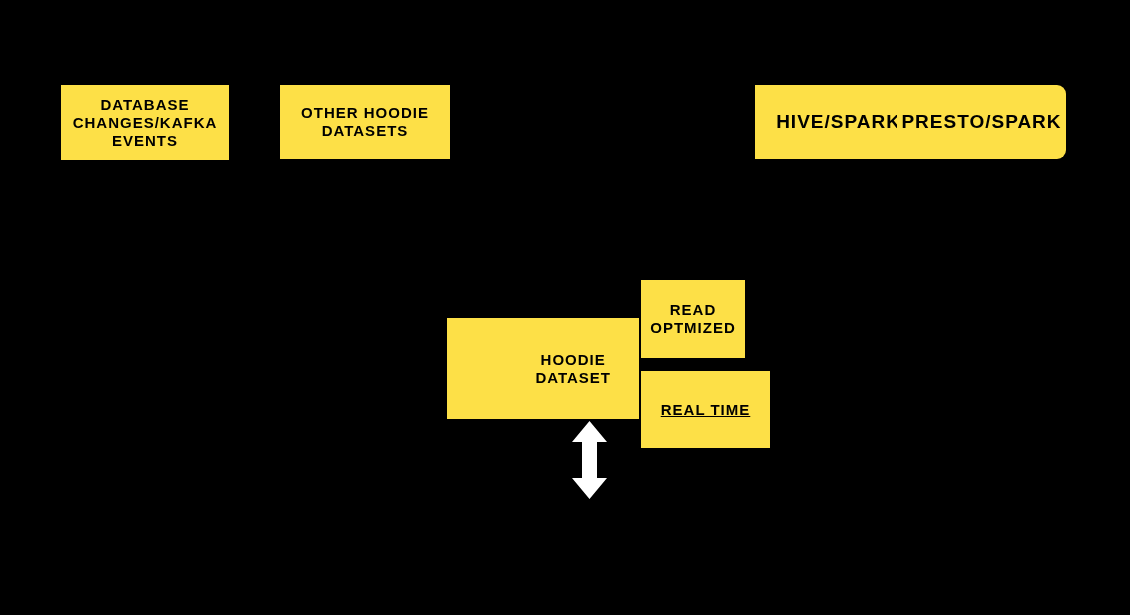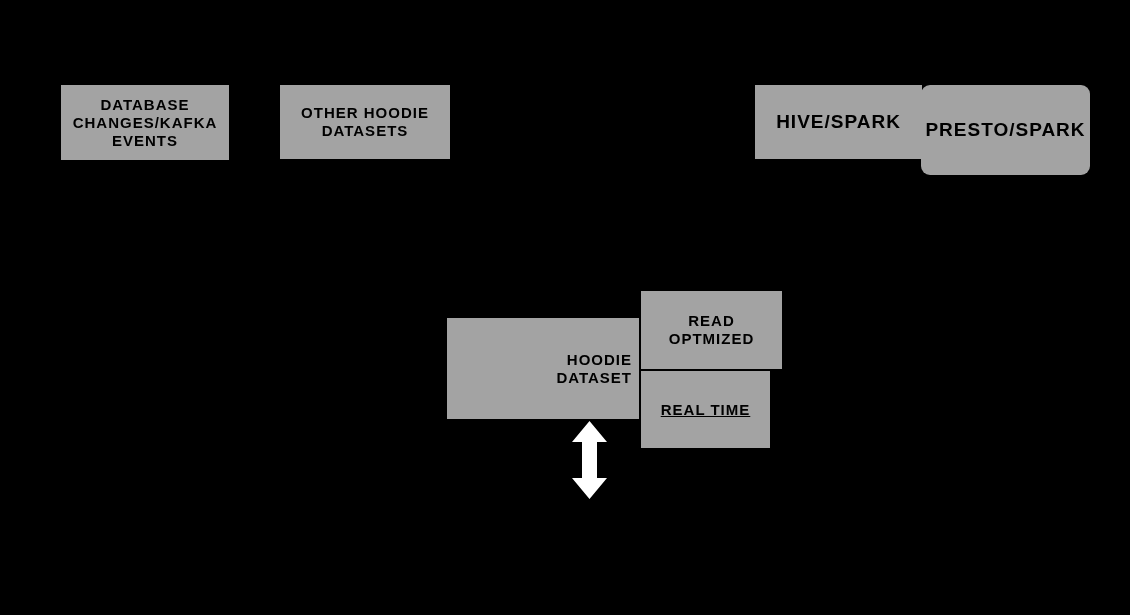--- a/index.html
+++ b/index.html
@@ -10,41 +10,41 @@
   #canvas {
     position: relative;
     width: 1130px;
     height: 615px;
     background: #000000;
     overflow: hidden;
     font-family: "Liberation Sans", sans-serif;
   }
   .node {
     position: absolute;
-    background: #a3a3a3;
+    background: #fde047;
     color: #000000;
     display: flex;
     align-items: center;
     justify-content: center;
     text-align: center;
     font-weight: bold;
     white-space: pre-line;
     letter-spacing: 1px;
     box-sizing: border-box;
   }
   .small-label { font-size: 15px; line-height: 18px; }
   .large-label { font-size: 19px; line-height: 22px; }
   
   #node-database-changes { left: 61px;  top: 85px;  width: 168px; height: 75px; }
   #node-other-hoodie     { left: 280px; top: 85px;  width: 170px; height: 74px; }
   #node-hive-spark       { left: 755px; top: 85px;  width: 167px; height: 74px; }
-  #node-presto-spark     { left: 921px; top: 85px;  width: 169px; height: 90px; border-radius: 9px; }
+  #node-presto-spark     { left: 897px; top: 85px;  width: 169px; height: 74px; border-radius: 9px; }
   #node-hoodie-dataset   { left: 447px; top: 318px; width: 192px; height: 101px;
-                           justify-content: flex-end; text-align: right; padding-right: 7px; }
-  #node-read-optimized   { left: 641px; top: 291px; width: 141px; height: 78px; }
+                           justify-content: flex-end; text-align: center; padding-right: 28px; }
+  #node-read-optimized   { left: 641px; top: 280px; width: 104px; height: 78px; }
   #node-real-time        { left: 641px; top: 371px; width: 129px; height: 77px; text-decoration: underline; }
   #node-hdfs             { left: 446px; top: 501px; width: 289px; height: 73px; }
   #connector-hoodie-hdfs {
     position: absolute;
     left: 572px; top: 421px;
     width: 35px; height: 78px;
   }
   #connector-hoodie-hdfs svg { display: block; width: 100%; height: 100%; }
 </style>
 </head>

